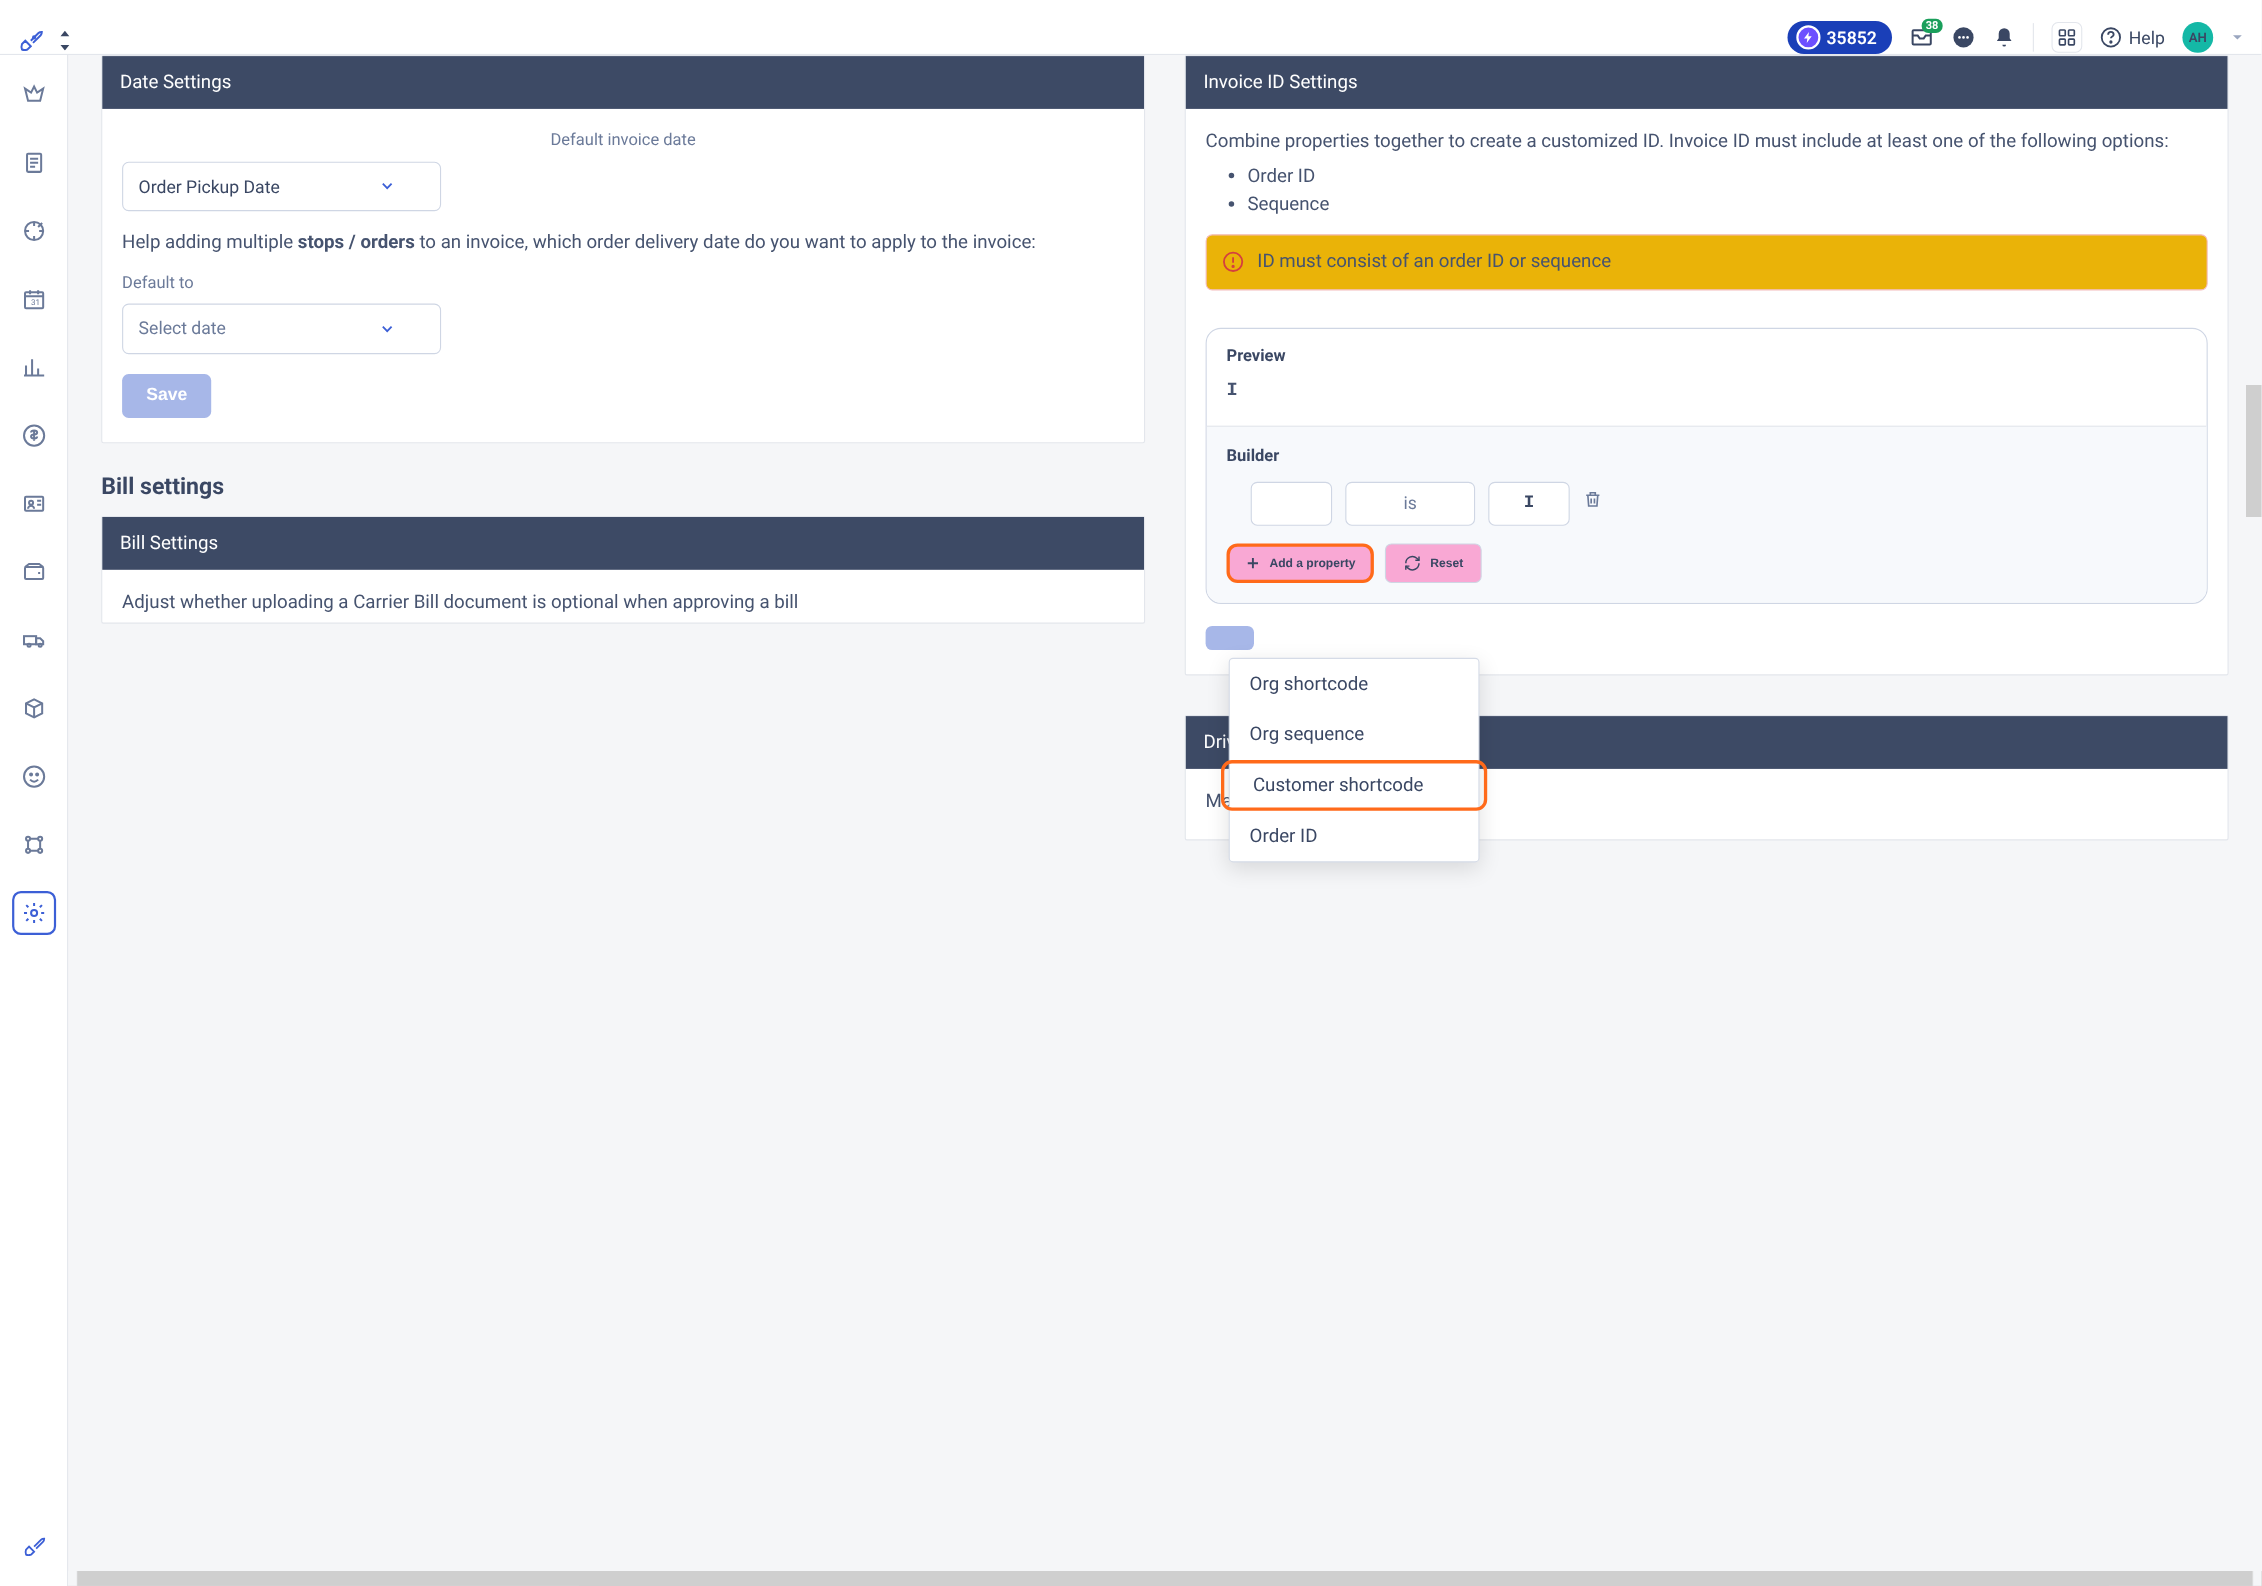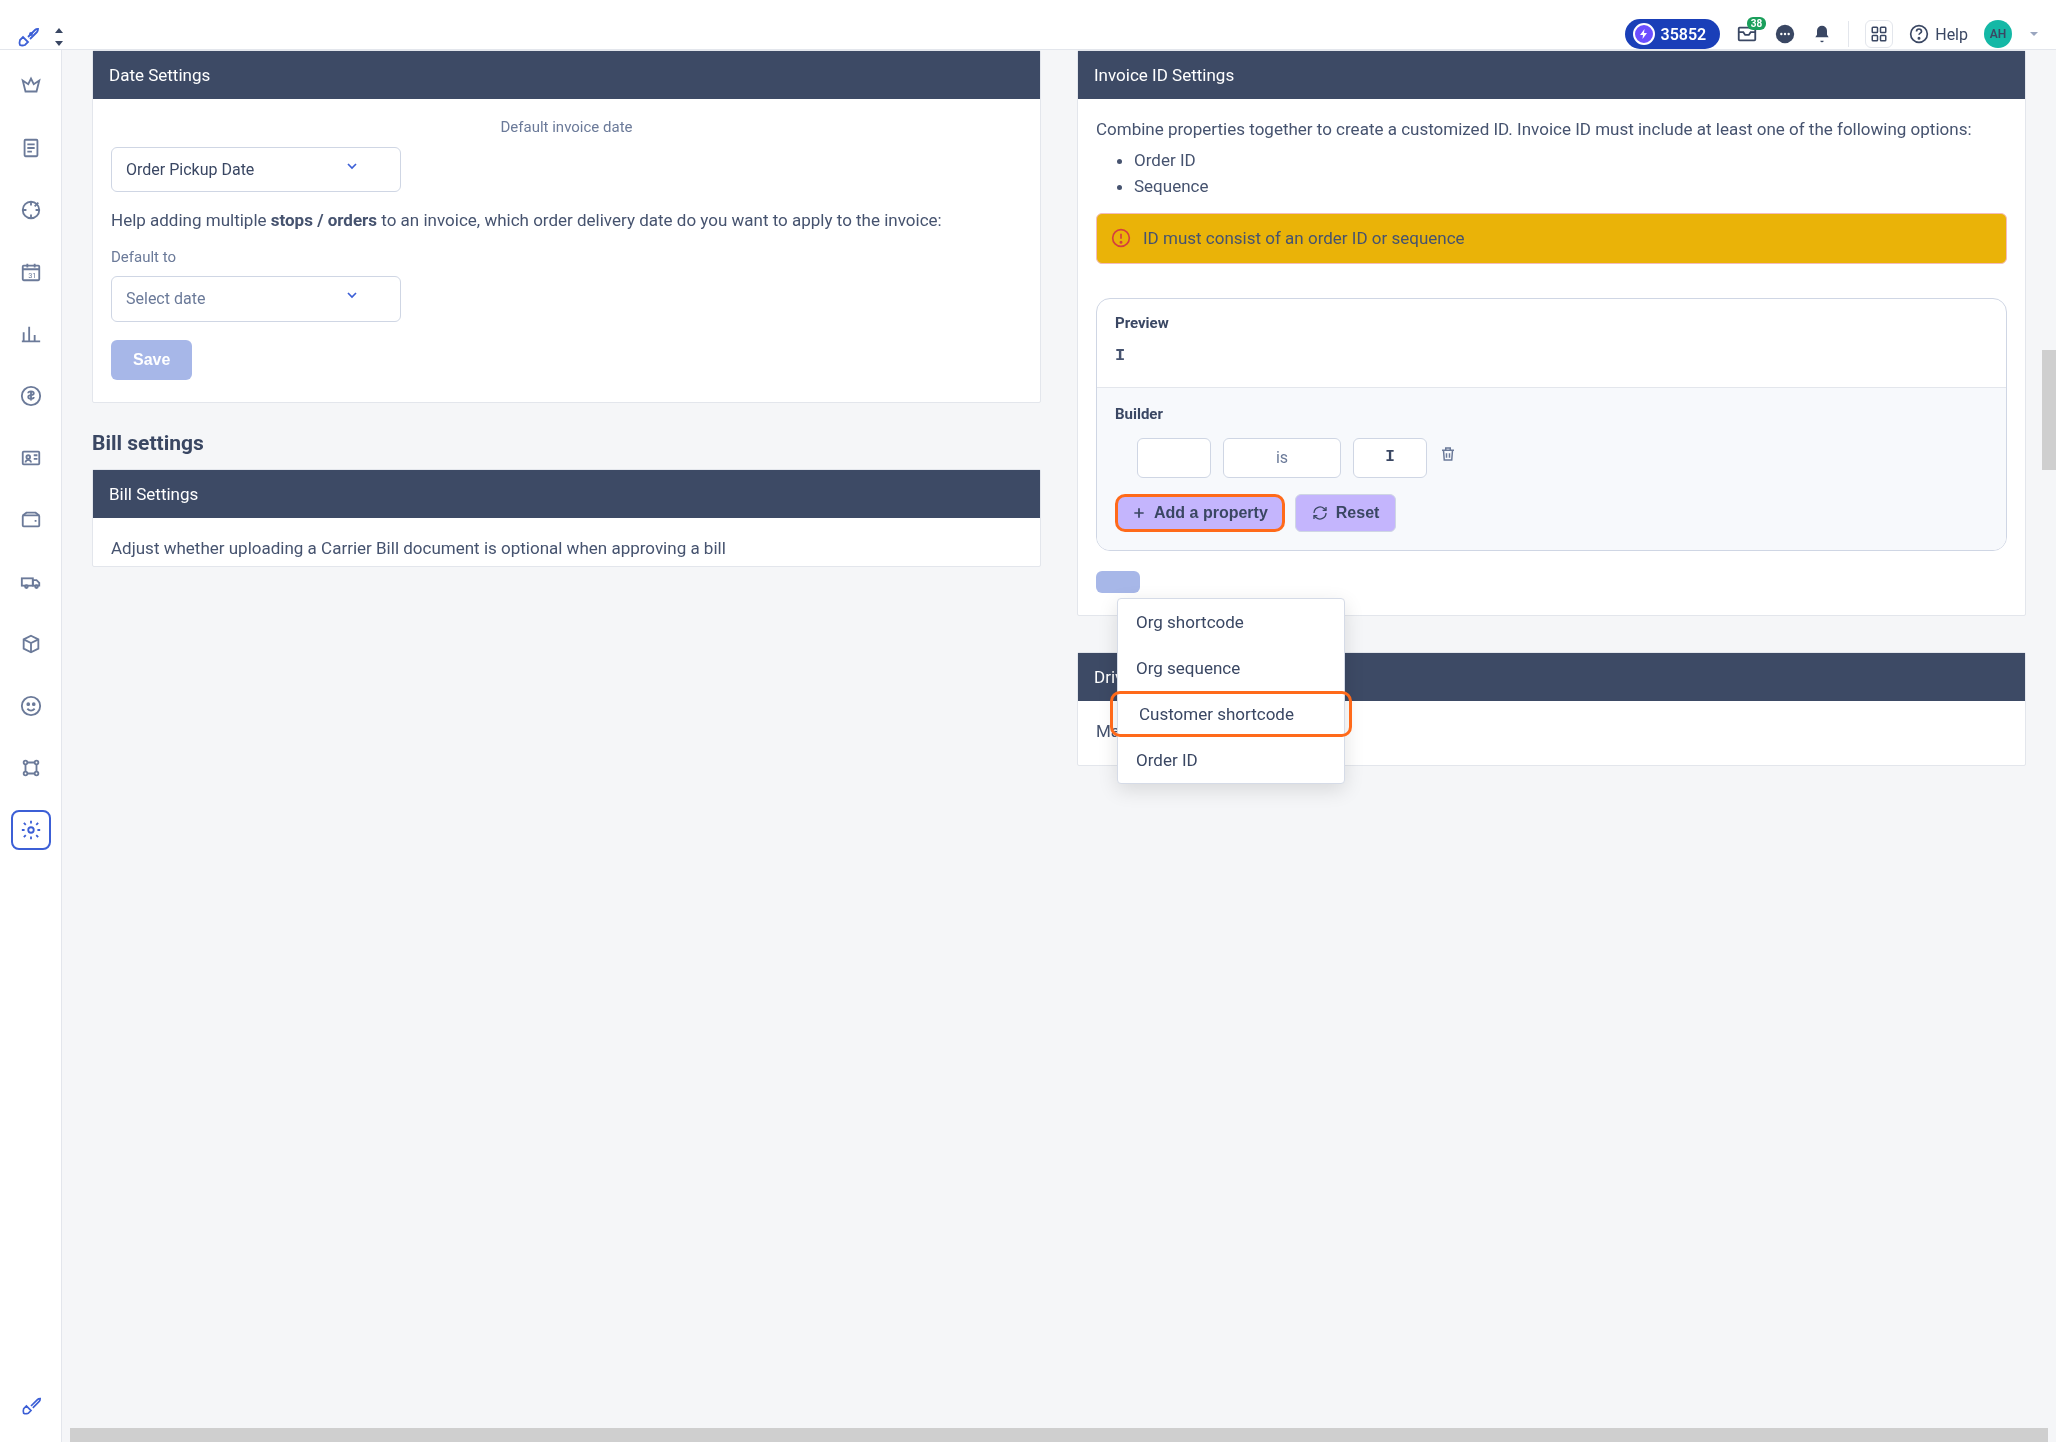--- a/index.html
+++ b/index.html
@@ -54,41 +54,41 @@
 .sidebar-top { display:flex; flex-direction:column; gap:22px; align-items:center; }
 .side-item { width:40px; height:40px; display:flex; align-items:center; justify-content:center; border-radius:8px; cursor:pointer; color:#6b7a99; }
 .side-item.active { border: 2px solid #3c5fd6; color:#3c5fd6; }
 .content { flex:1; overflow-y:auto; padding: 0 30px 40px; position:relative; }
 .columns { display:flex; gap: 36px; align-items:flex-start; }
 .card { background:#fff; border:1px solid #e3e6ec; border-radius: 2px; flex:1; min-width:0; }
 .card-header { background: #3d4a65; color:#fff; padding: 14px 16px; font-size:17px; font-weight:400; }
 .card-body { padding: 18px 18px 22px; color:#46536f; font-size:17px; line-height:1.45; }
 .label { color:#6b7a99; font-size:15px; margin-bottom:8px;text-align:center; }
 .subtle-label { color:#6b7a99; font-size:15px; margin: 14px 0 8px; }
-.select { border:1px solid #cfd6e4; border-radius:6px; padding: 10px 40px 10px 14px; font-size:16px; color:#3a4763; position:relative; display:flex; align-items:flex-start; justify-content:space-between; cursor:pointer; background:#fff; }
+.select { border:1px solid #cfd6e4; border-radius:6px; padding: 10px 40px 10px 14px; font-size:16px; color:#3a4763; position:relative; display:flex; align-items:center; justify-content:space-between; cursor:pointer; background:#fff; }
 .select .chev { color:#3c5fd6; }
 .select.placeholder { width:290px; color:#6b7a99; }
 .select.def { width:290px; }
 .btn-save { margin-top:18px; background:#a7b7e8; color:#fff; font-weight:700; border:none; padding:11px 22px; border-radius:6px; font-size:16px; cursor:pointer; }
 .alert { display:flex; gap:12px; align-items:flex-start; background:#eab308; border:1px solid #f4bcbc; border-radius:6px; padding:12px 14px; margin-top:14px; color:#46536f; }
 .alert svg { flex-shrink:0; margin-top:2px; }
 ul.req { margin: 6px 0 0 38px; }
 ul.req li { margin:2px 0; }
 .preview-box { border:1px solid #cfd6e4; border-radius:14px; margin-top:34px; overflow:hidden; }
 .preview-top { padding: 14px 18px 18px; }
 .preview-title { font-weight:700; font-size:15px; color:#3a4763; margin-bottom:10px; }
 .preview-val { font-family: "Courier New", monospace; font-weight:700; font-size:17px; }
 .builder { background:#f7f9fc; border-top:1px solid #e3e6ec; padding:16px 18px 18px; }
 .builder-title { font-weight:700; font-size:15px; color:#3a4763; margin-bottom:12px; }
 .builder-row { display:flex; gap:12px; align-items:center; margin-bottom:16px; }
 .slot { border:1px solid #cfd6e4; border-radius:6px; background:#fff; height:40px; width:74px; display:flex; align-items:center; justify-content:center; font-size:16px; color:#6b7a99; }
 .slot.mid { width:118px; }
 .trash { color:#6b7a99; cursor:pointer; }
 .actions { display:flex; gap:10px; }
-.outline-btn { border:1px solid #cfd6e4; background:#c4b5fd; border-radius:6px; padding:9px 16px; font-size:16px; font-weight:700; color:#3a4763; cursor:pointer; display:flex; align-items:center; gap:8px; }
+.outline-btn { border:1px solid #cfd6e4; background:#f9a8d4; border-radius:6px; padding:9px 16px; font-size:11px; font-weight:700; color:#3a4763; cursor:pointer; display:flex; align-items:center; gap:8px; }
 .highlight { border:3px solid #ff6a1a; border-radius:10px; padding:7px 14px; }
 .dropdown { position:absolute; background:#fff; border:1px solid #d5dbe7; border-radius:4px; box-shadow:0 6px 20px rgba(0,0,0,0.12); width:228px; z-index:10; }
 .dropdown-item { padding:13px 18px; font-size:17px; color:#3a4763; cursor:pointer; }
 .dd-highlight { border:3px solid #ff6a1a; border-radius:10px; margin:0 -8px; padding:10px 26px; }
 .section-title { font-size:21px; font-weight:700; color:#3a4763; margin: 28px 0 14px; }
 .col { display:flex; flex-direction:column; flex:1; }
 .scrollbar-h { position:fixed; bottom:0; left:62px; right:0; height:14px; background:#f5f6f8; }
 .scrollbar-h .thumb { background:#cfcfcf; height:14px; border-radius:0; margin:0 8px; }
 .scrollbar-v { position:fixed; top:50px; right:0; bottom:14px; width:14px; background:#f5f6f8; }
 .scrollbar-v .thumb { background:#cfcfcf; width:14px; height:120px; margin-top:300px; }

